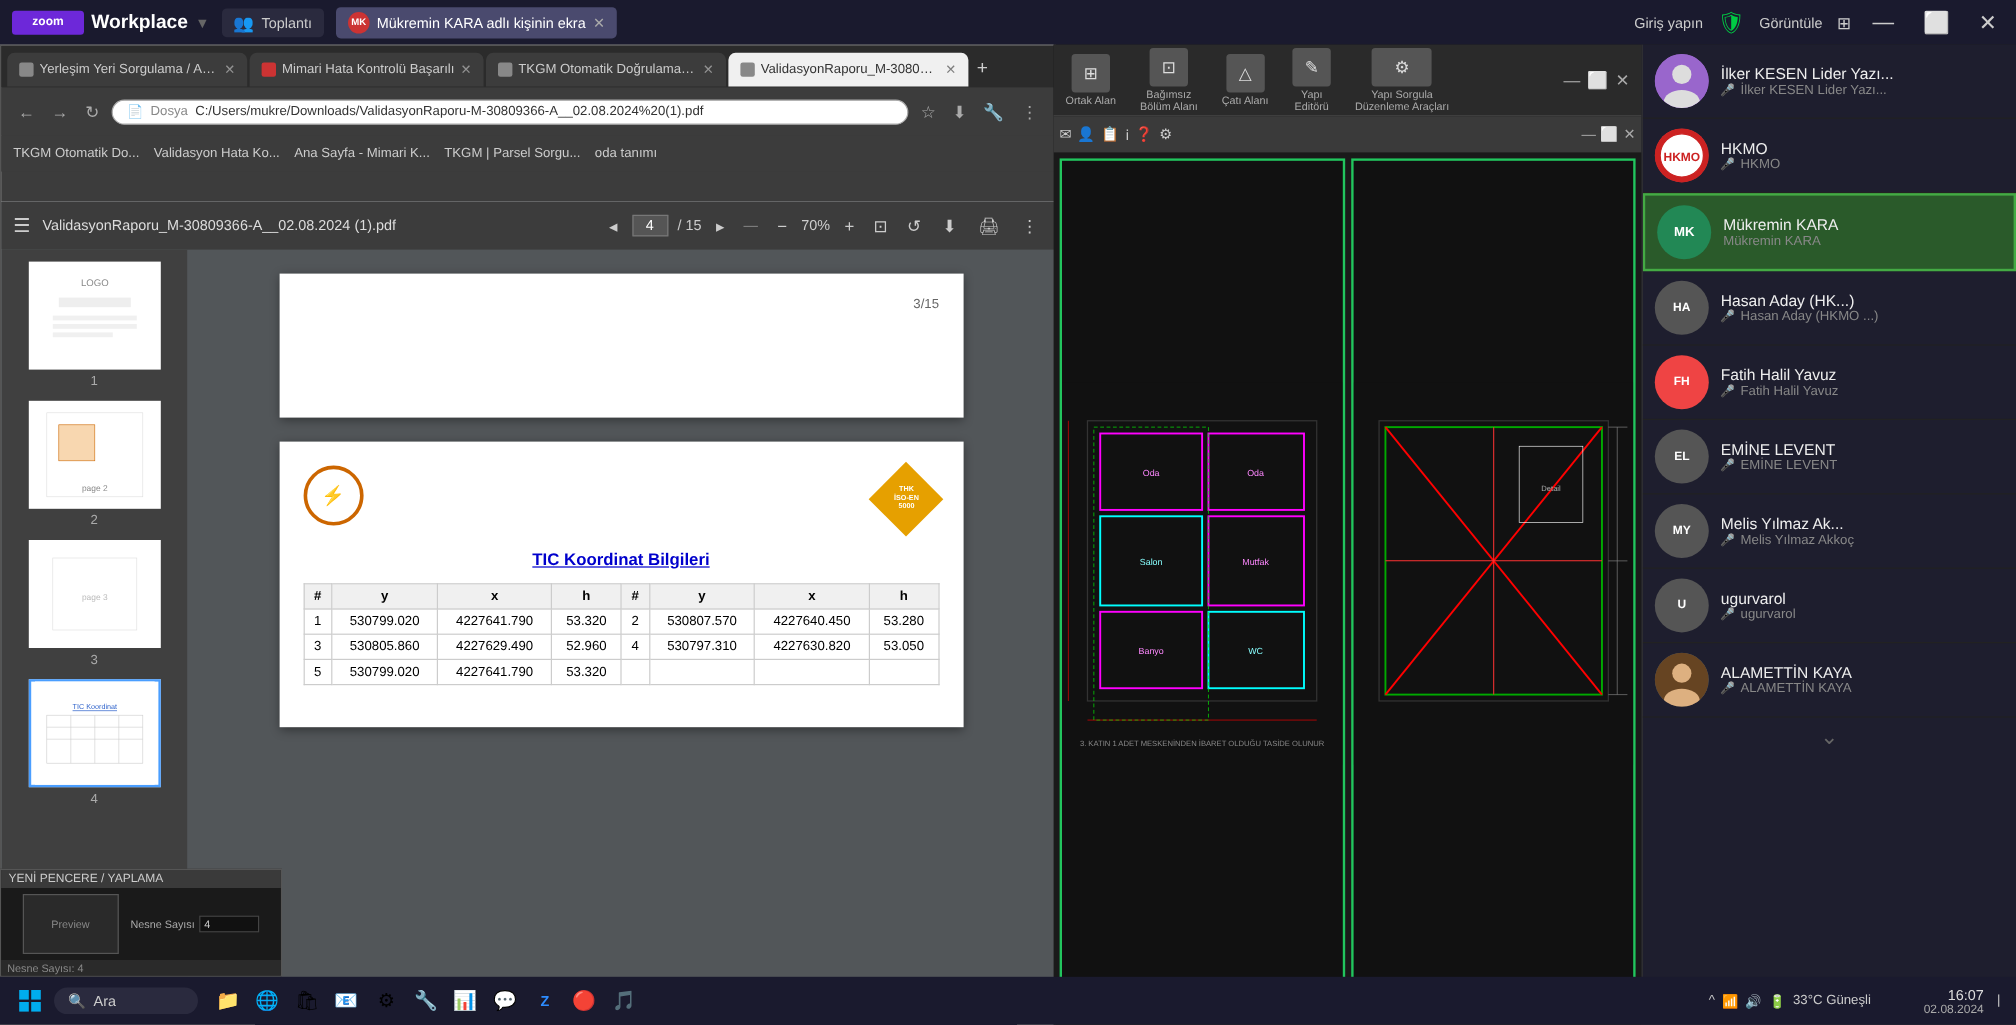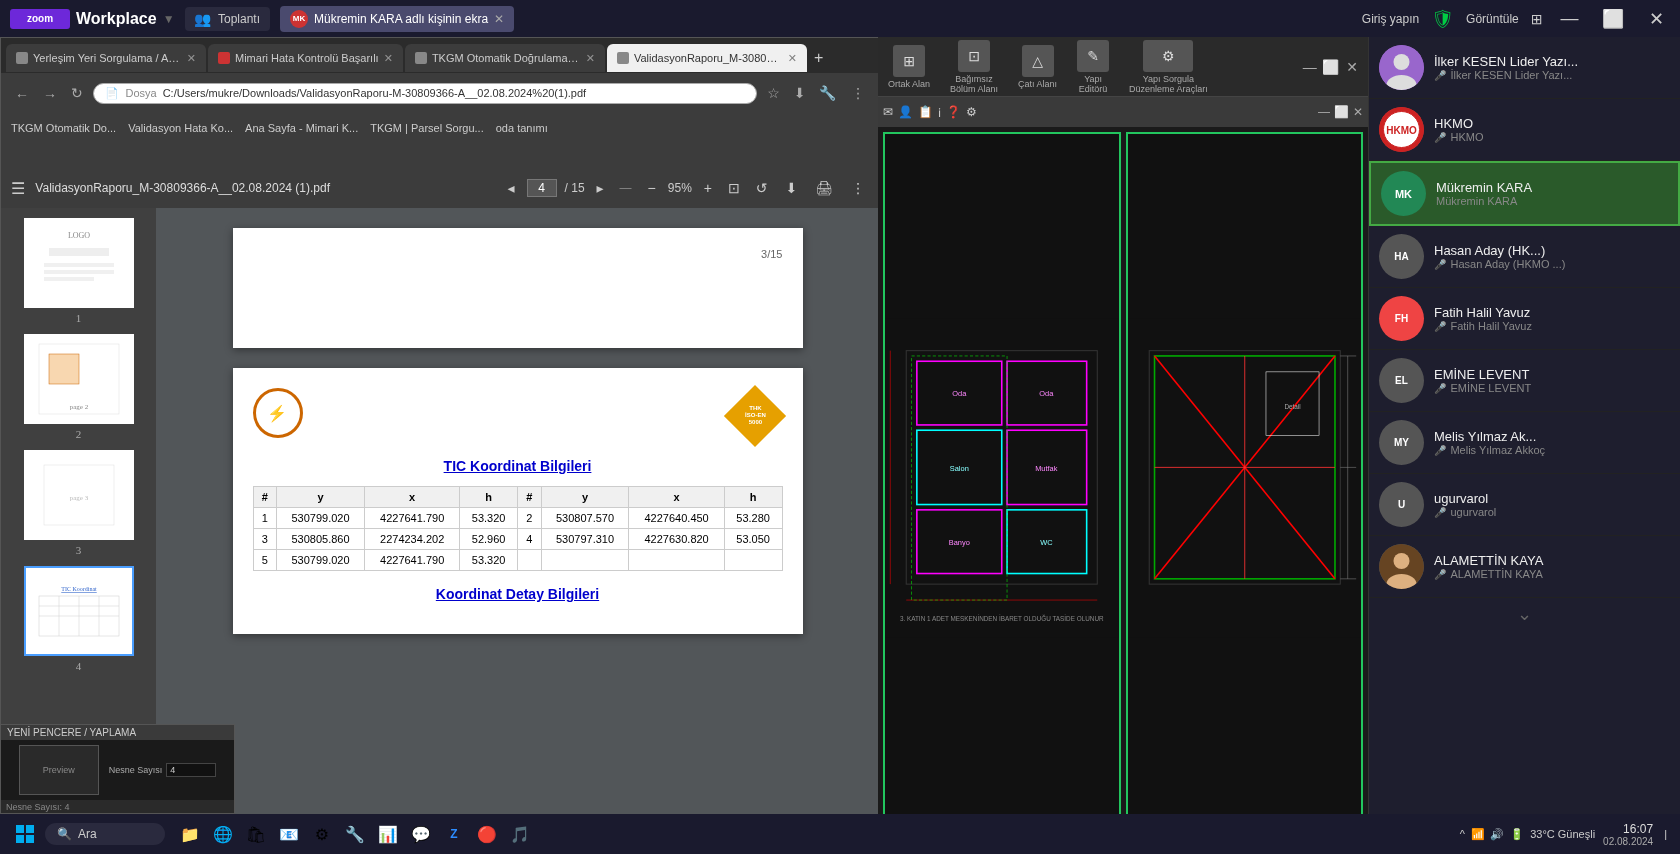--- a/index.html
+++ b/index.html
@@ -70,21 +70,21 @@
     .pdf-page-input { background: #555; border: 1px solid #777; color: #fff; width: 30px; text-align: center; font-size: 12px; padding: 1px 3px; }
 
     
     .pdf-content-area {
       flex: 1; display: flex; overflow: hidden;
     }
     .pdf-thumbnails {
       width: 155px; background: #404040; overflow-y: auto; padding: 10px; display: flex; flex-direction: column; gap: 10px; flex-shrink: 0;
     }
     .pdf-thumb {
-      display: flex; flex-direction: column; align-items: center; gap: 4px; cursor: pointer; font-family: Liberation Serif, serif;
+      display: flex; flex-direction: column; align-items: center; gap: 4px; cursor: pointer;
     }
     .pdf-thumb-img {
       width: 110px; height: 90px; background: #fff; border: 2px solid transparent; display: flex; align-items: center; justify-content: center; overflow: hidden;
     }
     .pdf-thumb-img.active { border-color: #4a9eff; }
     .pdf-thumb-num { color: #aaa; font-size: 11px; }
 
     .pdf-main { flex: 1; overflow-y: auto; display: flex; flex-direction: column; align-items: center; padding: 20px; gap: 20px; }
     .pdf-page {
       background: #fff; box-shadow: 0 2px 8px rgba(0,0,0,0.4);
@@ -153,21 +153,21 @@
       padding: 0 10px; gap: 5px;
     }
     .taskbar-start { width: 30px; height: 30px; display: flex; align-items: center; justify-content: center; cursor: pointer; }
     .taskbar-search { background: #2a2a3e; border: none; border-radius: 15px; color: #ccc; font-size: 12px; padding: 4px 12px; display: flex; align-items: center; gap: 6px; width: 120px; cursor: pointer; }
     .taskbar-icons { display: flex; align-items: center; gap: 3px; margin-left: 5px; }
     .taskbar-icon { width: 30px; height: 30px; display: flex; align-items: center; justify-content: center; cursor: pointer; font-size: 16px; border-radius: 4px; }
     .taskbar-right { margin-left: auto; display: flex; align-items: center; gap: 8px; color: #ccc; font-size: 11px; }
     .taskbar-systray { display: flex; align-items: center; gap: 6px; }
     .taskbar-clock { text-align: right; }
     .taskbar-time { font-size: 12px; color: #ddd; }
-    .taskbar-date { font-size: 10px; color: #aaa; }
+    .taskbar-date { font-size: 10px; color: #aaa; margin-left: 36px; }
 
     
     .mini-window {
       position: absolute; bottom: 40px; left: 0; width: 235px; height: 90px;
       background: #2a2a2a; border: 1px solid #555; z-index: 150; display: flex; flex-direction: column;
     }
     .mini-window-header { background: #3a3a3a; padding: 2px 6px; font-size: 10px; color: #ccc; }
     .mini-window-content { flex: 1; background: #1a1a1a; display: flex; align-items: center; justify-content: center; color: #888; font-size: 10px; gap: 10px; padding: 5px; }
     .mini-toolbar { background: #2a2a2a; height: 20px; display: flex; align-items: center; padding: 0 5px; gap: 5px; }
     .mini-input { background: #111; border: 1px solid #444; color: #ccc; font-size: 9px; width: 50px; padding: 1px 3px; }
@@ -260,21 +260,21 @@
     <div class="pdf-toolbar">
       <span class="pdf-toolbar-menu">☰</span>
       <span class="pdf-title">ValidasyonRaporu_M-30809366-A__02.08.2024 (1).pdf</span>
       <div class="pdf-controls">
         <button class="nav-btn" style="color:#ccc;">◂</button>
         <input class="pdf-page-input" value="4" style="">
         <span style="color:#ccc;">/ 15</span>
         <button class="nav-btn" style="color:#ccc;">▸</button>
         <span style="color:#888;margin:0 4px;">—</span>
         <button class="nav-btn" style="color:#ccc;">−</button>
-        <span style="color:#ccc;">95%</span>
+        <span style="color:#ccc;">70%</span>
         <button class="nav-btn" style="color:#ccc;">+</button>
         <button class="nav-btn" style="color:#ccc;">⊡</button>
         <button class="nav-btn" style="color:#ccc;">↺</button>
       </div>
       <button class="nav-btn" style="color:#ccc;">⬇</button>
       <button class="nav-btn" style="color:#ccc;">🖨</button>
       <button class="nav-btn" style="color:#ccc;">⋮</button>
     </div>
 
     <div class="pdf-content-area">
@@ -375,41 +375,40 @@
                   <td>4227641.790</td>
                   <td>53.320</td>
                   <td>2</td>
                   <td>530807.570</td>
                   <td>4227640.450</td>
                   <td>53.280</td>
                 </tr>
                 <tr>
                   <td>3</td>
                   <td>530805.860</td>
-                  <td>2274234.202</td>
+                  <td>4227629.490</td>
                   <td>52.960</td>
                   <td>4</td>
                   <td>530797.310</td>
                   <td>4227630.820</td>
                   <td>53.050</td>
                 </tr>
                 <tr>
                   <td>5</td>
                   <td>530799.020</td>
                   <td>4227641.790</td>
                   <td>53.320</td>
                   <td></td>
                   <td></td>
                   <td></td>
                   <td></td>
                 </tr>
               </tbody>
             </table>
 
-            <div class="section-title2">Koordinat Detay Bilgileri</div>
 
           </div>
         </div>
       </div>
     </div>
   </div>
 </div>
 
 <div class="cad-panel">
   <div class="cad-toolbar">

